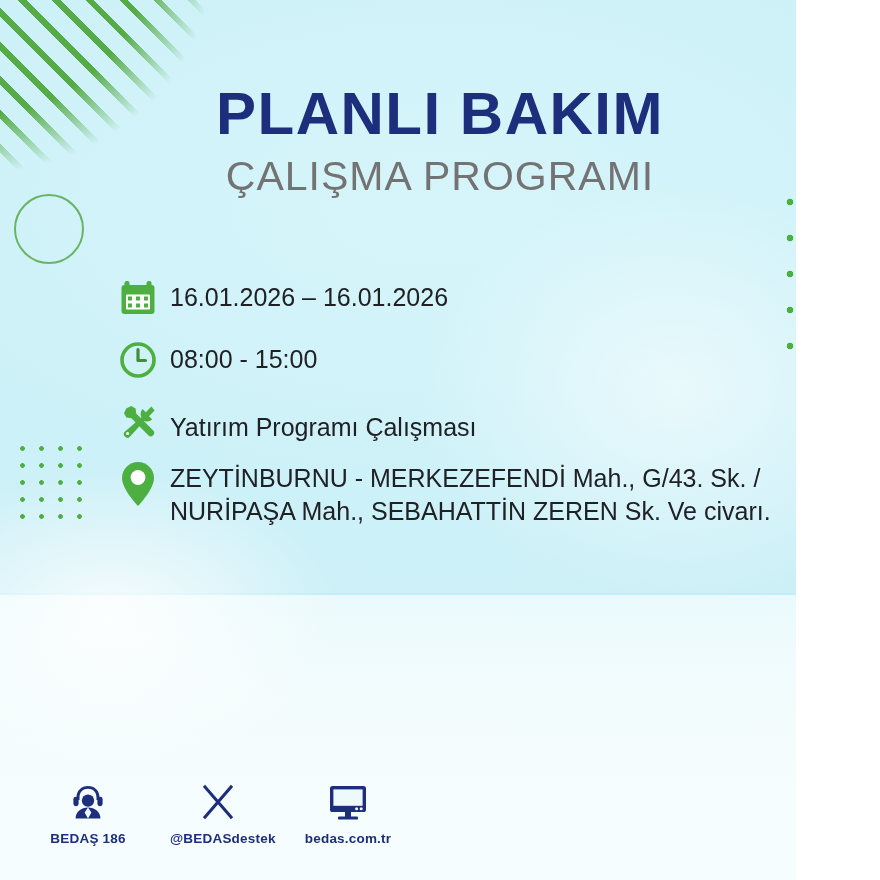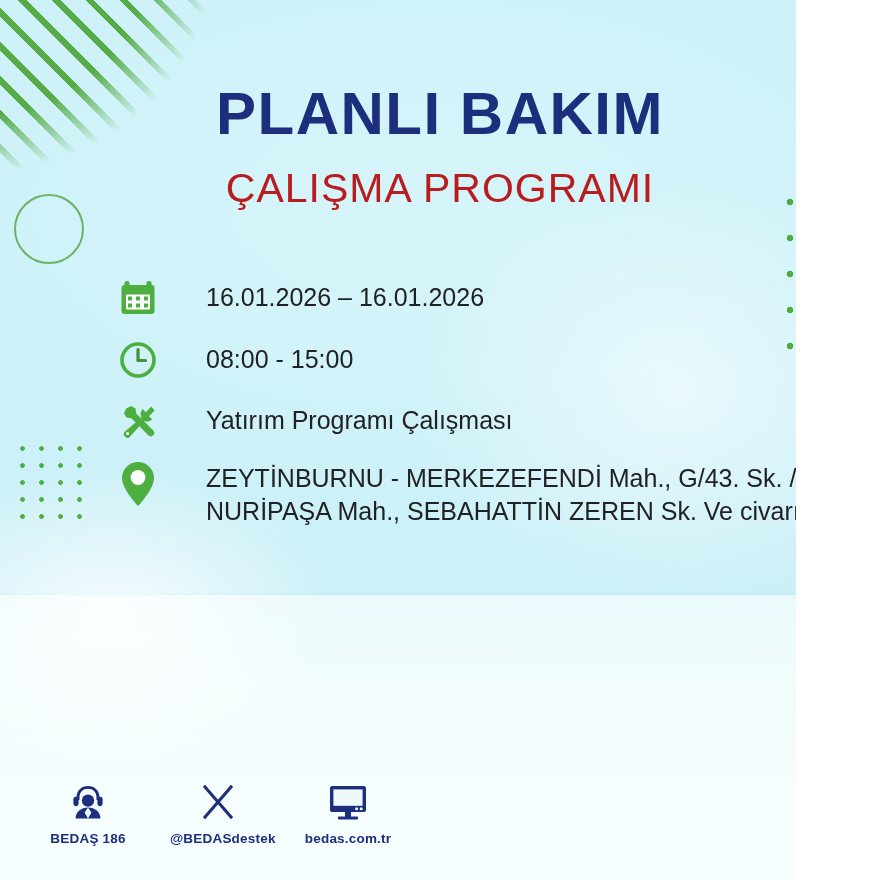--- a/index.html
+++ b/index.html
@@ -106,59 +106,58 @@
   }
   .title-main {
     display: block;
     font-size: 60px;
     font-weight: 700;
     letter-spacing: 1.5px;
     color: #1d2f7c;
   }
   .title-sub {
     display: block;
-    margin-top: 24px;
+    margin-top: 12px;
     font-size: 41px;
     font-weight: 400;
     letter-spacing: 1px;
-    color: #b91c1c;
+    color: #737373;
   }
 
   
   .info {
     position: absolute;
     left: 118px; top: 276px;
     width: 740px;
   }
   .info-row {
     display: flex;
     align-items: flex-start;
     margin-bottom: 18px;
-    gap: 36px;
   }
   .info-row:last-child { margin-bottom: 14px; }
   .info-icon {
     flex: 0 0 auto;
     width: 52px;
     height: 44px;
     display: flex;
     align-items: center;
     justify-content: flex-start;
   }
   .info-text {
     flex: 1 1 auto;
     font-size: 25px;
     color: #202124;
     line-height: 1.33;
     padding-top: 4px;
     white-space: pre-line;
   }
   .row-date .info-text,
   .row-time .info-text { padding-top: 5px; }
-  .row-type { margin-bottom: 14px; }
+  .row-type { margin-bottom: 14px; align-items: flex-end; }
   .row-place .info-icon { height: 52px; align-items: flex-start; padding-top: 2px; }
 
   
   .footer {
     position: absolute;
     left: 0; top: 780px;
     width: 880px;
     height: 100px;
   }
   .contacts {

